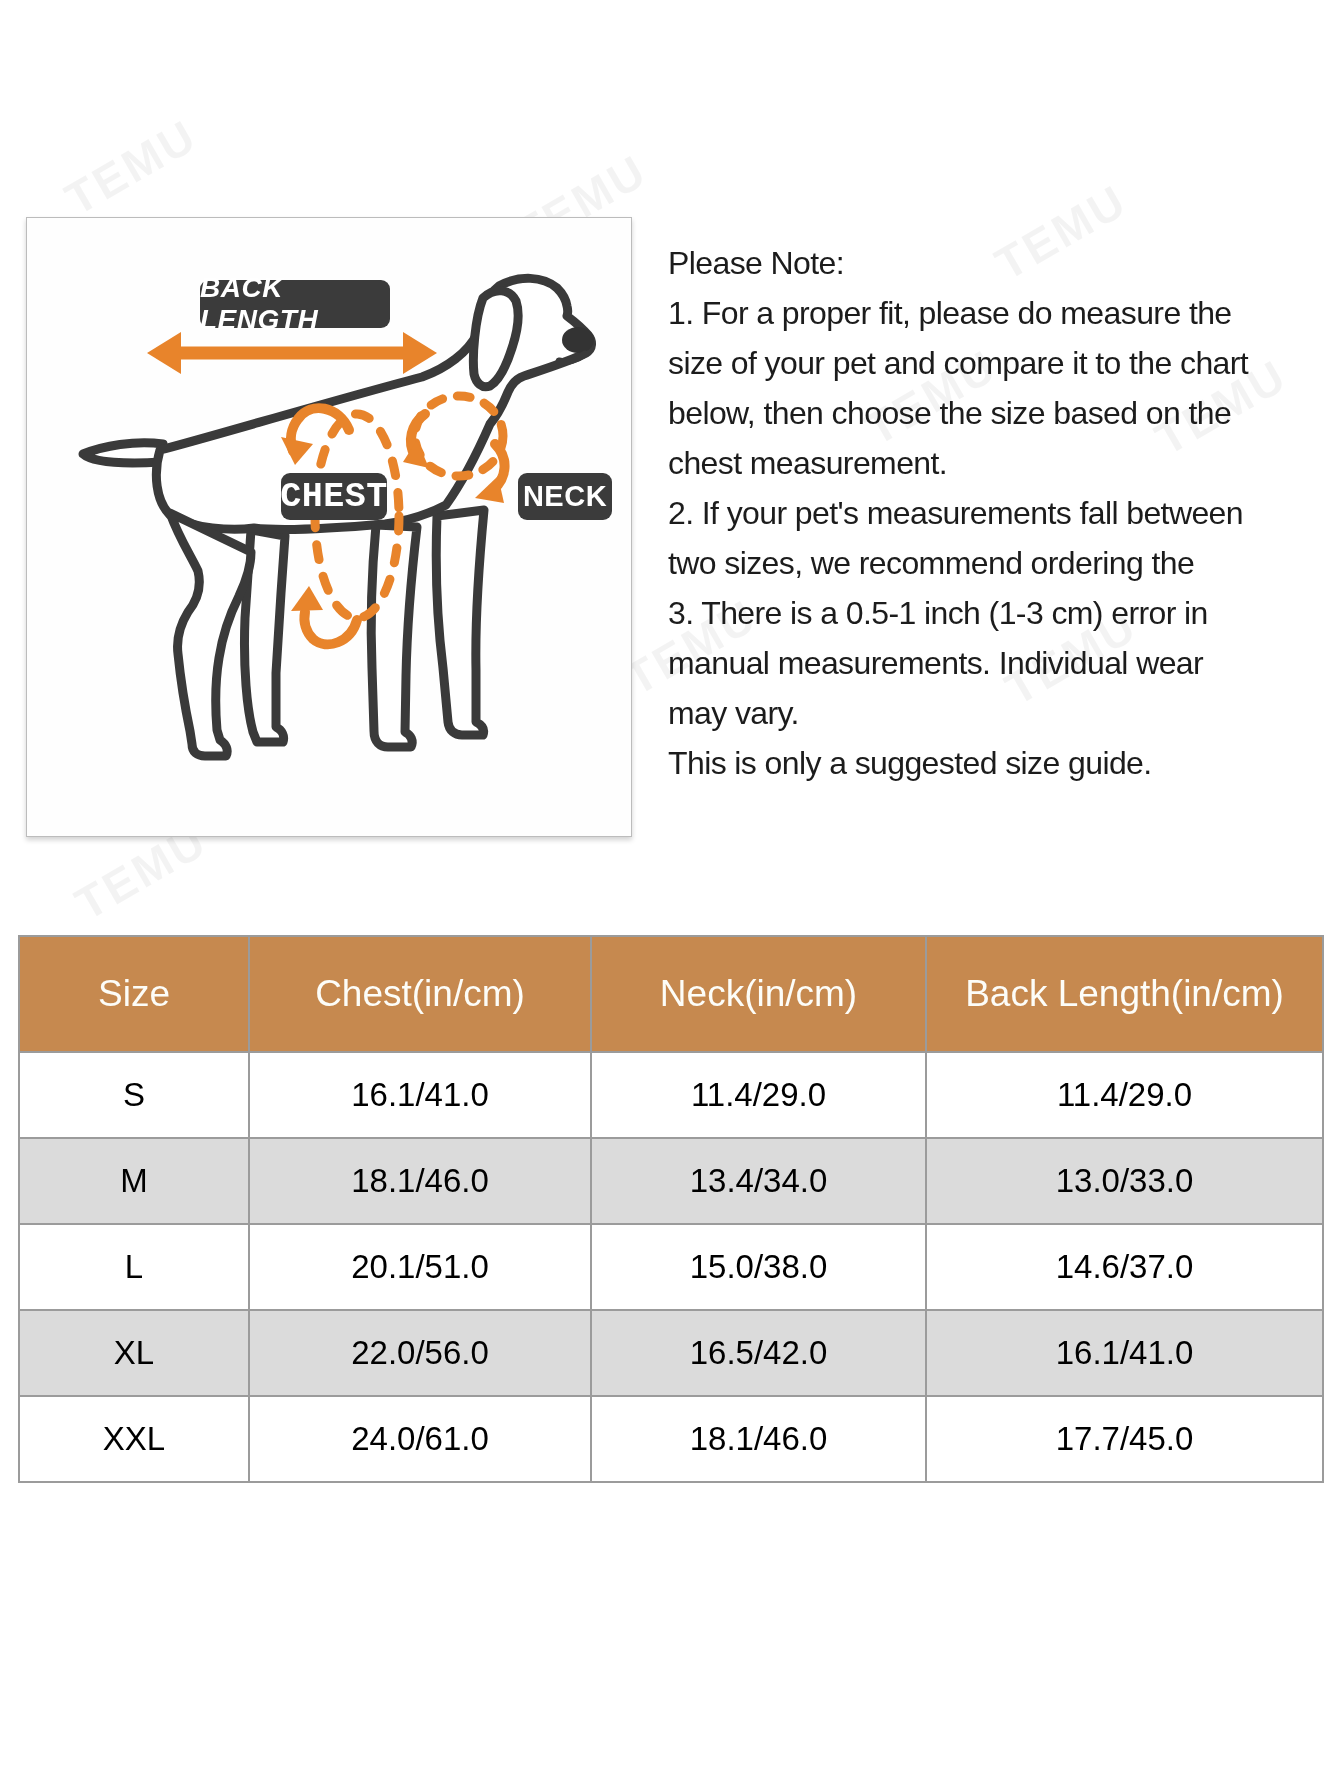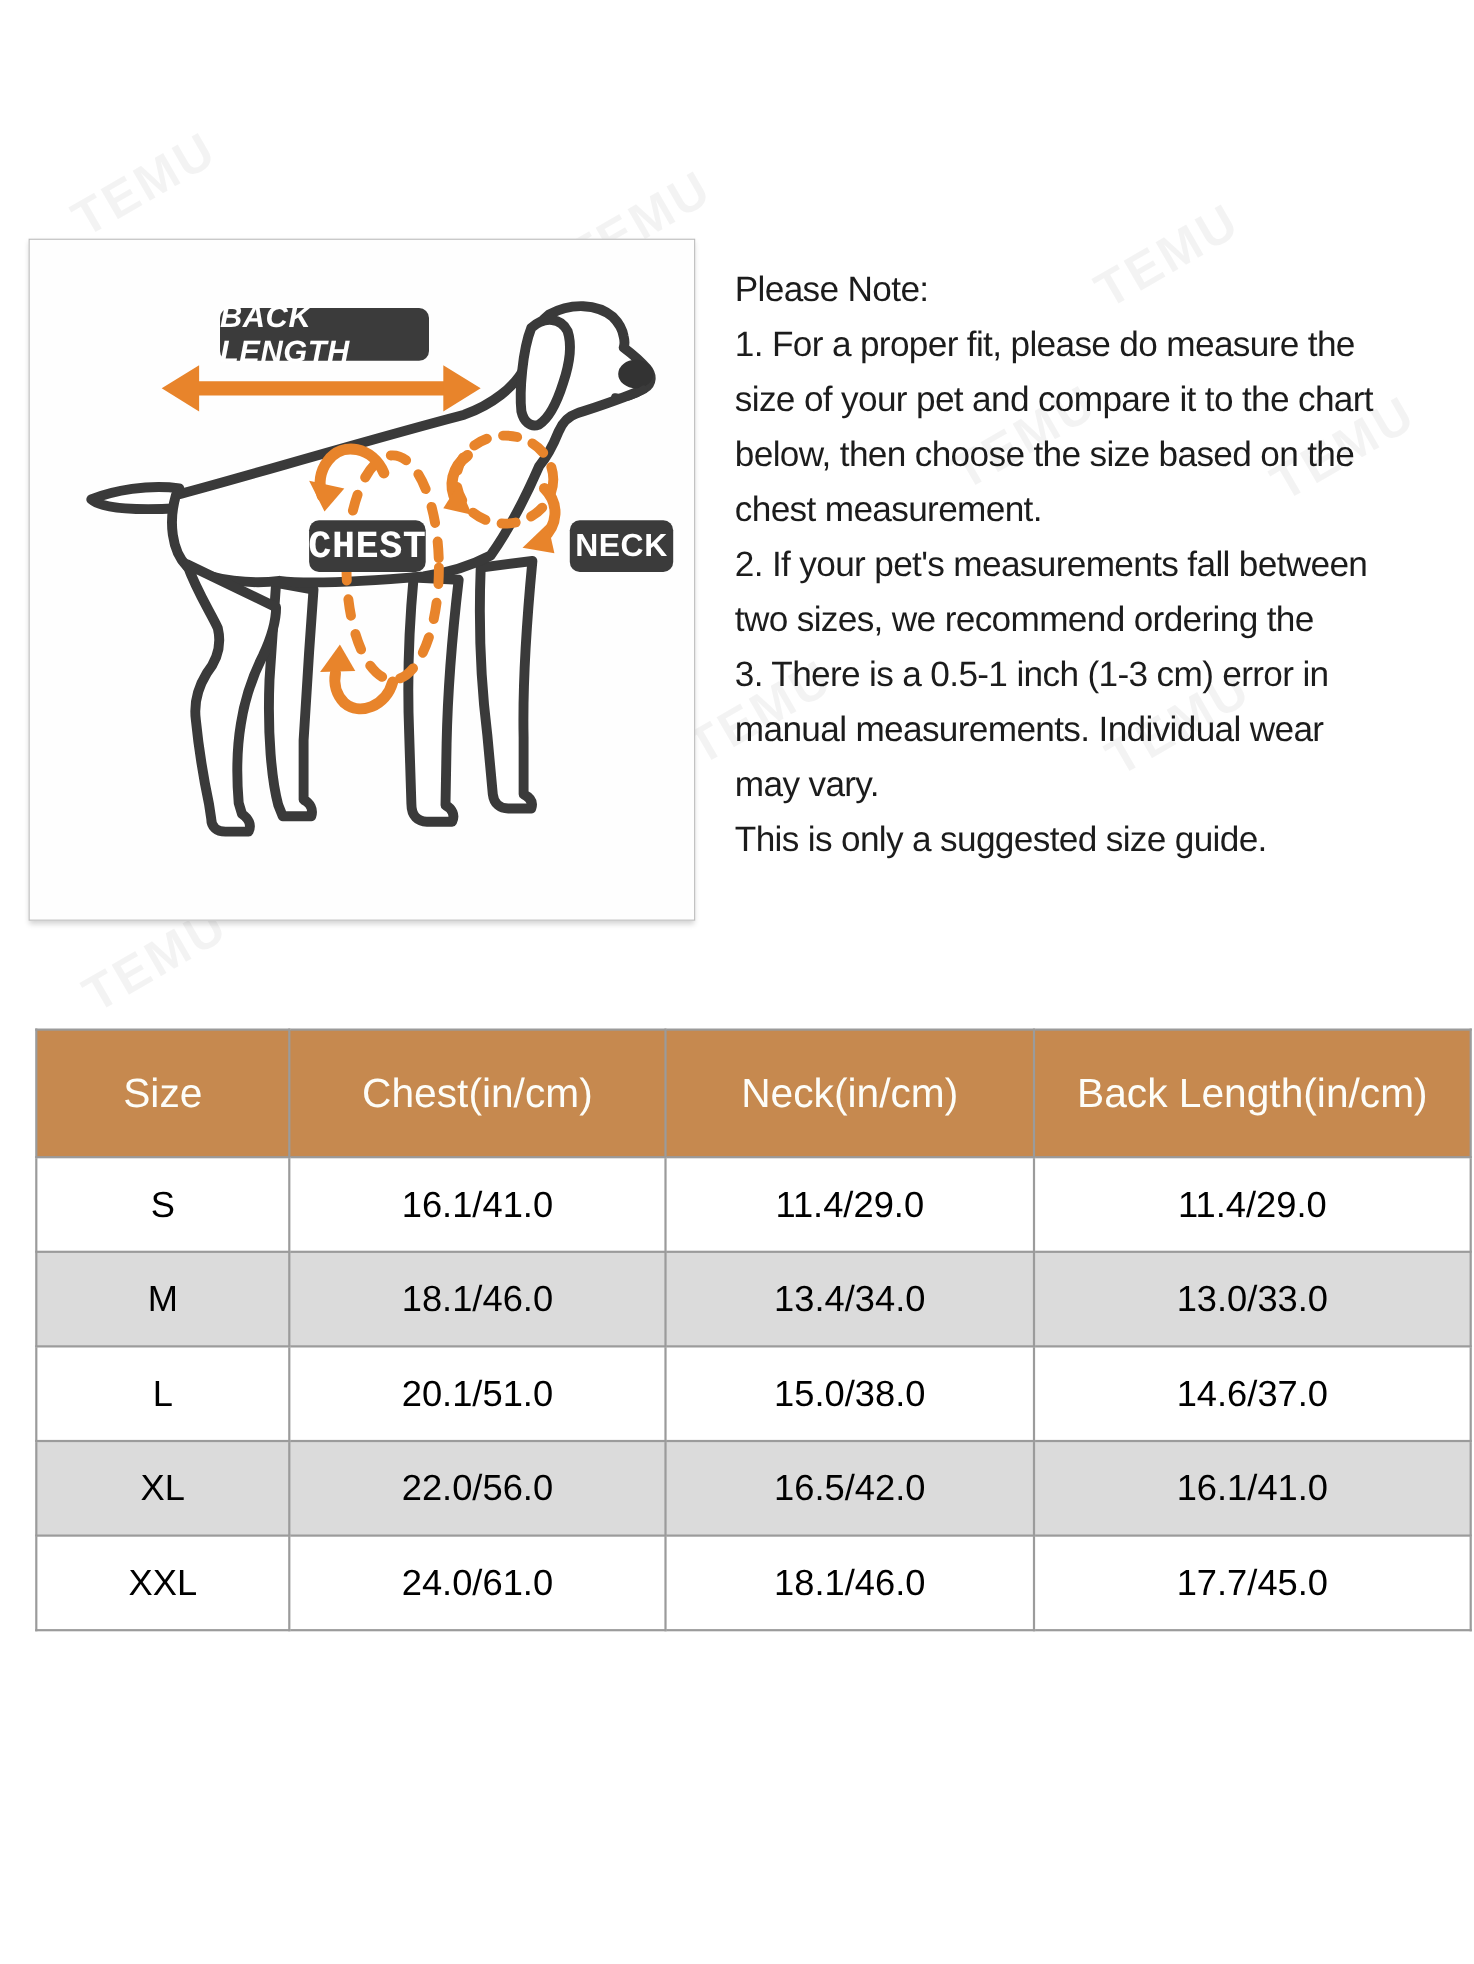--- a/index.html
+++ b/index.html
@@ -23,21 +23,21 @@
       letter-spacing:0.5px;}
   .dlabel.back-length{left:173px;top:62px;width:190px;height:48px;font-size:28px;font-style:italic;}
   .dlabel.chest{left:254px;top:255px;width:106px;height:47px;font-size:35px;font-family:Liberation Mono, monospace;}
   .dlabel.neck{left:491px;top:255px;width:94px;height:47px;font-size:29px;}
 
   
   .notes{position:absolute;left:668px;top:218px;color:#1c1c1c;margin-top:20px;}
   .note-line{font-size:32px;line-height:50px;letter-spacing:-0.6px;white-space:nowrap;}
 
   
-  table.size-table{position:absolute;left:32px;top:935px;width:1304px;
+  table.size-table{position:absolute;left:18px;top:935px;width:1304px;
       border-collapse:collapse;table-layout:fixed;padding-left:27px;}
   table.size-table th,table.size-table td{border:2px solid #9b9b9b;text-align:center;
       vertical-align:middle;padding:0;}
   table.size-table th{height:114px;background:var(--table-header-bg,#C6894F);
       color:#fdfdf8;font-size:37px;font-weight:normal;}
   table.size-table td{height:84px;font-size:33px;color:#000;background:#ffffff;}
   table.size-table tbody tr:nth-child(even) td{background:var(--row-alt-bg,#DBDBDB);}
   col.c-size{width:230px;} col.c-chest{width:342px;} col.c-neck{width:335px;} col.c-back{width:397px;}
 </style>
 </head>

